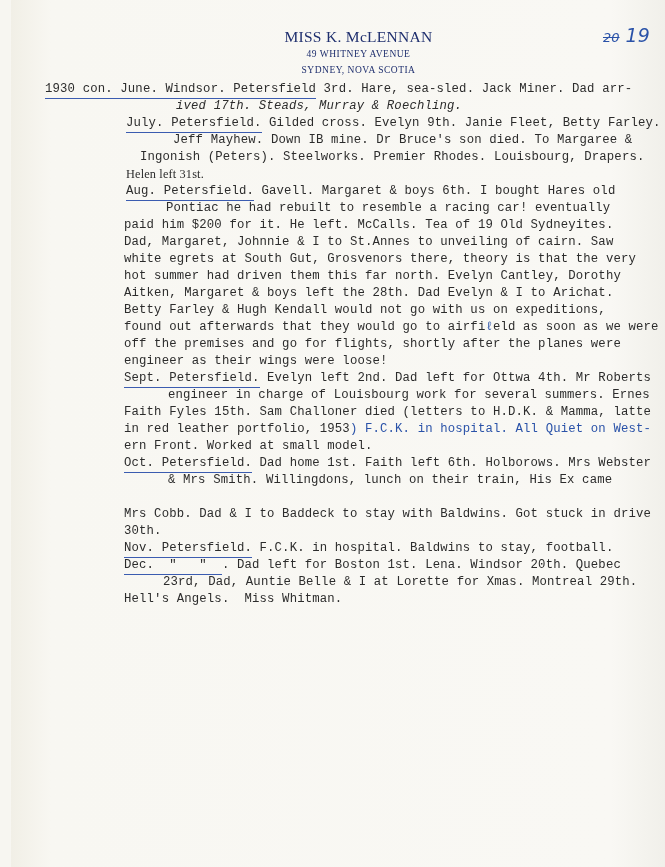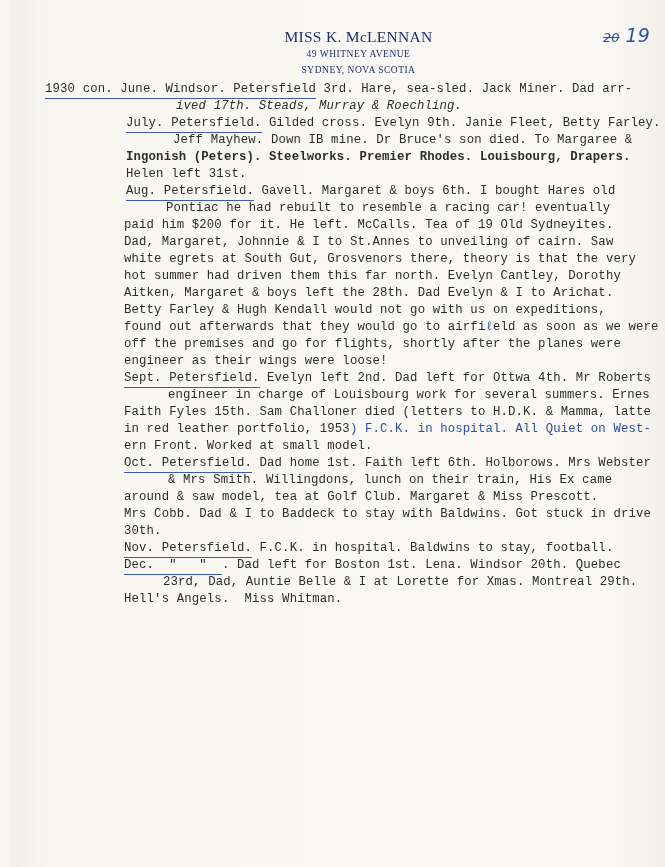--- a/index.html
+++ b/index.html
@@ -51,22 +51,22 @@
   <div class="page-num">
     <span class="struck">20</span>
     <span>19</span>
   </div>
 
   <div class="line" style="left:34px; top:82px;"><span class="ul">1930 con. June. Windsor. Petersfield</span><span> 3rd. Hare, sea-sled. Jack Miner. Dad arr-</span></div>
   <div class="line" style="left:165px; top:99px;font-style:italic;">ived 17th. Steads, Murray &amp; Roechling.</div>
 
   <div class="line" style="left:115px; top:116px;"><span class="ul">July. Petersfield.</span><span> Gilded cross. Evelyn 9th. Janie Fleet, Betty Farley.</span></div>
   <div class="line" style="left:162px; top:133px;">Jeff Mayhew. Down IB mine. Dr Bruce's son died. To Margaree &amp;</div>
-  <div class="line" style="left:115px; top:150px;font-weight:bold;">Ingonish (Peters). Steelworks. Premier Rhodes. Louisbourg, Drapers.</div>
-  <div class="line" style="left:115px; top:167px;">Helen left 31st.</div>
+  <div class="line" style="left:129px; top:150px;">Ingonish (Peters). Steelworks. Premier Rhodes. Louisbourg, Drapers.</div>
+  <div class="line" style="left:115px; top:167px;font-family:Liberation Serif, serif;">Helen left 31st.</div>
 
   <div class="line" style="left:115px; top:184px;"><span class="ul">Aug. Petersfield.</span><span> Gavell. Margaret &amp; boys 6th. I bought Hares old</span></div>
   <div class="line" style="left:155px; top:201px;">Pontiac he had rebuilt to resemble a racing car! eventually</div>
   <div class="line" style="left:113px; top:218px;">paid him $200 for it. He left. McCalls. Tea of 19 Old Sydneyites.</div>
   <div class="line" style="left:113px; top:235px;">Dad, Margaret, Johnnie &amp; I to St.Annes to unveiling of cairn. Saw</div>
   <div class="line" style="left:113px; top:252px;">white egrets at South Gut, Grosvenors there, theory is that the very</div>
   <div class="line" style="left:113px; top:269px;">hot summer had driven them this far north. Evelyn Cantley, Dorothy</div>
   <div class="line" style="left:113px; top:286px;">Aitken, Margaret &amp; boys left the 28th. Dad Evelyn &amp; I to Arichat.</div>
   <div class="line" style="left:113px; top:303px;">Betty Farley &amp; Hugh Kendall would not go with us on expeditions,</div>
   <div class="line" style="left:113px; top:320px;"><span>found out afterwards that they would go to airfi</span><span class="ink">ℓ</span><span>eld as soon as we were</span></div>
@@ -74,21 +74,20 @@
   <div class="line" style="left:113px; top:354px;">engineer as their wings were loose!</div>
 
   <div class="line" style="left:113px; top:371px;"><span class="ul">Sept. Petersfield.</span><span> Evelyn left 2nd. Dad left for Ottwa 4th. Mr Roberts</span></div>
   <div class="line" style="left:157px; top:388px;">engineer in charge of Louisbourg work for several summers. Ernes</div>
   <div class="line" style="left:113px; top:405px;">Faith Fyles 15th. Sam Challoner died (letters to H.D.K. &amp; Mamma, latte</div>
   <div class="line" style="left:113px; top:422px;"><span>in red leather portfolio, 1953</span><span class="ink">) F.C.K. in hospital. All Quiet on West-</span></div>
   <div class="line" style="left:113px; top:439px;">ern Front. Worked at small model.</div>
 
   <div class="line" style="left:113px; top:456px;"><span class="ul">Oct. Petersfield.</span><span> Dad home 1st. Faith left 6th. Holborows. Mrs Webster</span></div>
   <div class="line" style="left:157px; top:473px;">&amp; Mrs Smith. Willingdons, lunch on their train, His Ex came</div>
-  <div class="line" style="left:113px; top:490px;">around &amp; saw model, tea at Golf Club. Margaret &amp; Miss Prescott.</div>
   <div class="line" style="left:113px; top:507px;">Mrs Cobb. Dad &amp; I to Baddeck to stay with Baldwins. Got stuck in drive</div>
   <div class="line" style="left:113px; top:524px;">30th.</div>
 
   <div class="line" style="left:113px; top:541px;"><span class="ul">Nov. Petersfield.</span><span> F.C.K. in hospital. Baldwins to stay, football.</span></div>
 
   <div class="line" style="left:113px; top:558px;"><span class="ul">Dec.  "   "  </span><span>. Dad left for Boston 1st. Lena. Windsor 20th. Quebec</span></div>
   <div class="line" style="left:152px; top:575px;">23rd, Dad, Auntie Belle &amp; I at Lorette for Xmas. Montreal 29th.</div>
   <div class="line" style="left:113px; top:592px;">Hell's Angels.  Miss Whitman.</div>
 
 </div>

